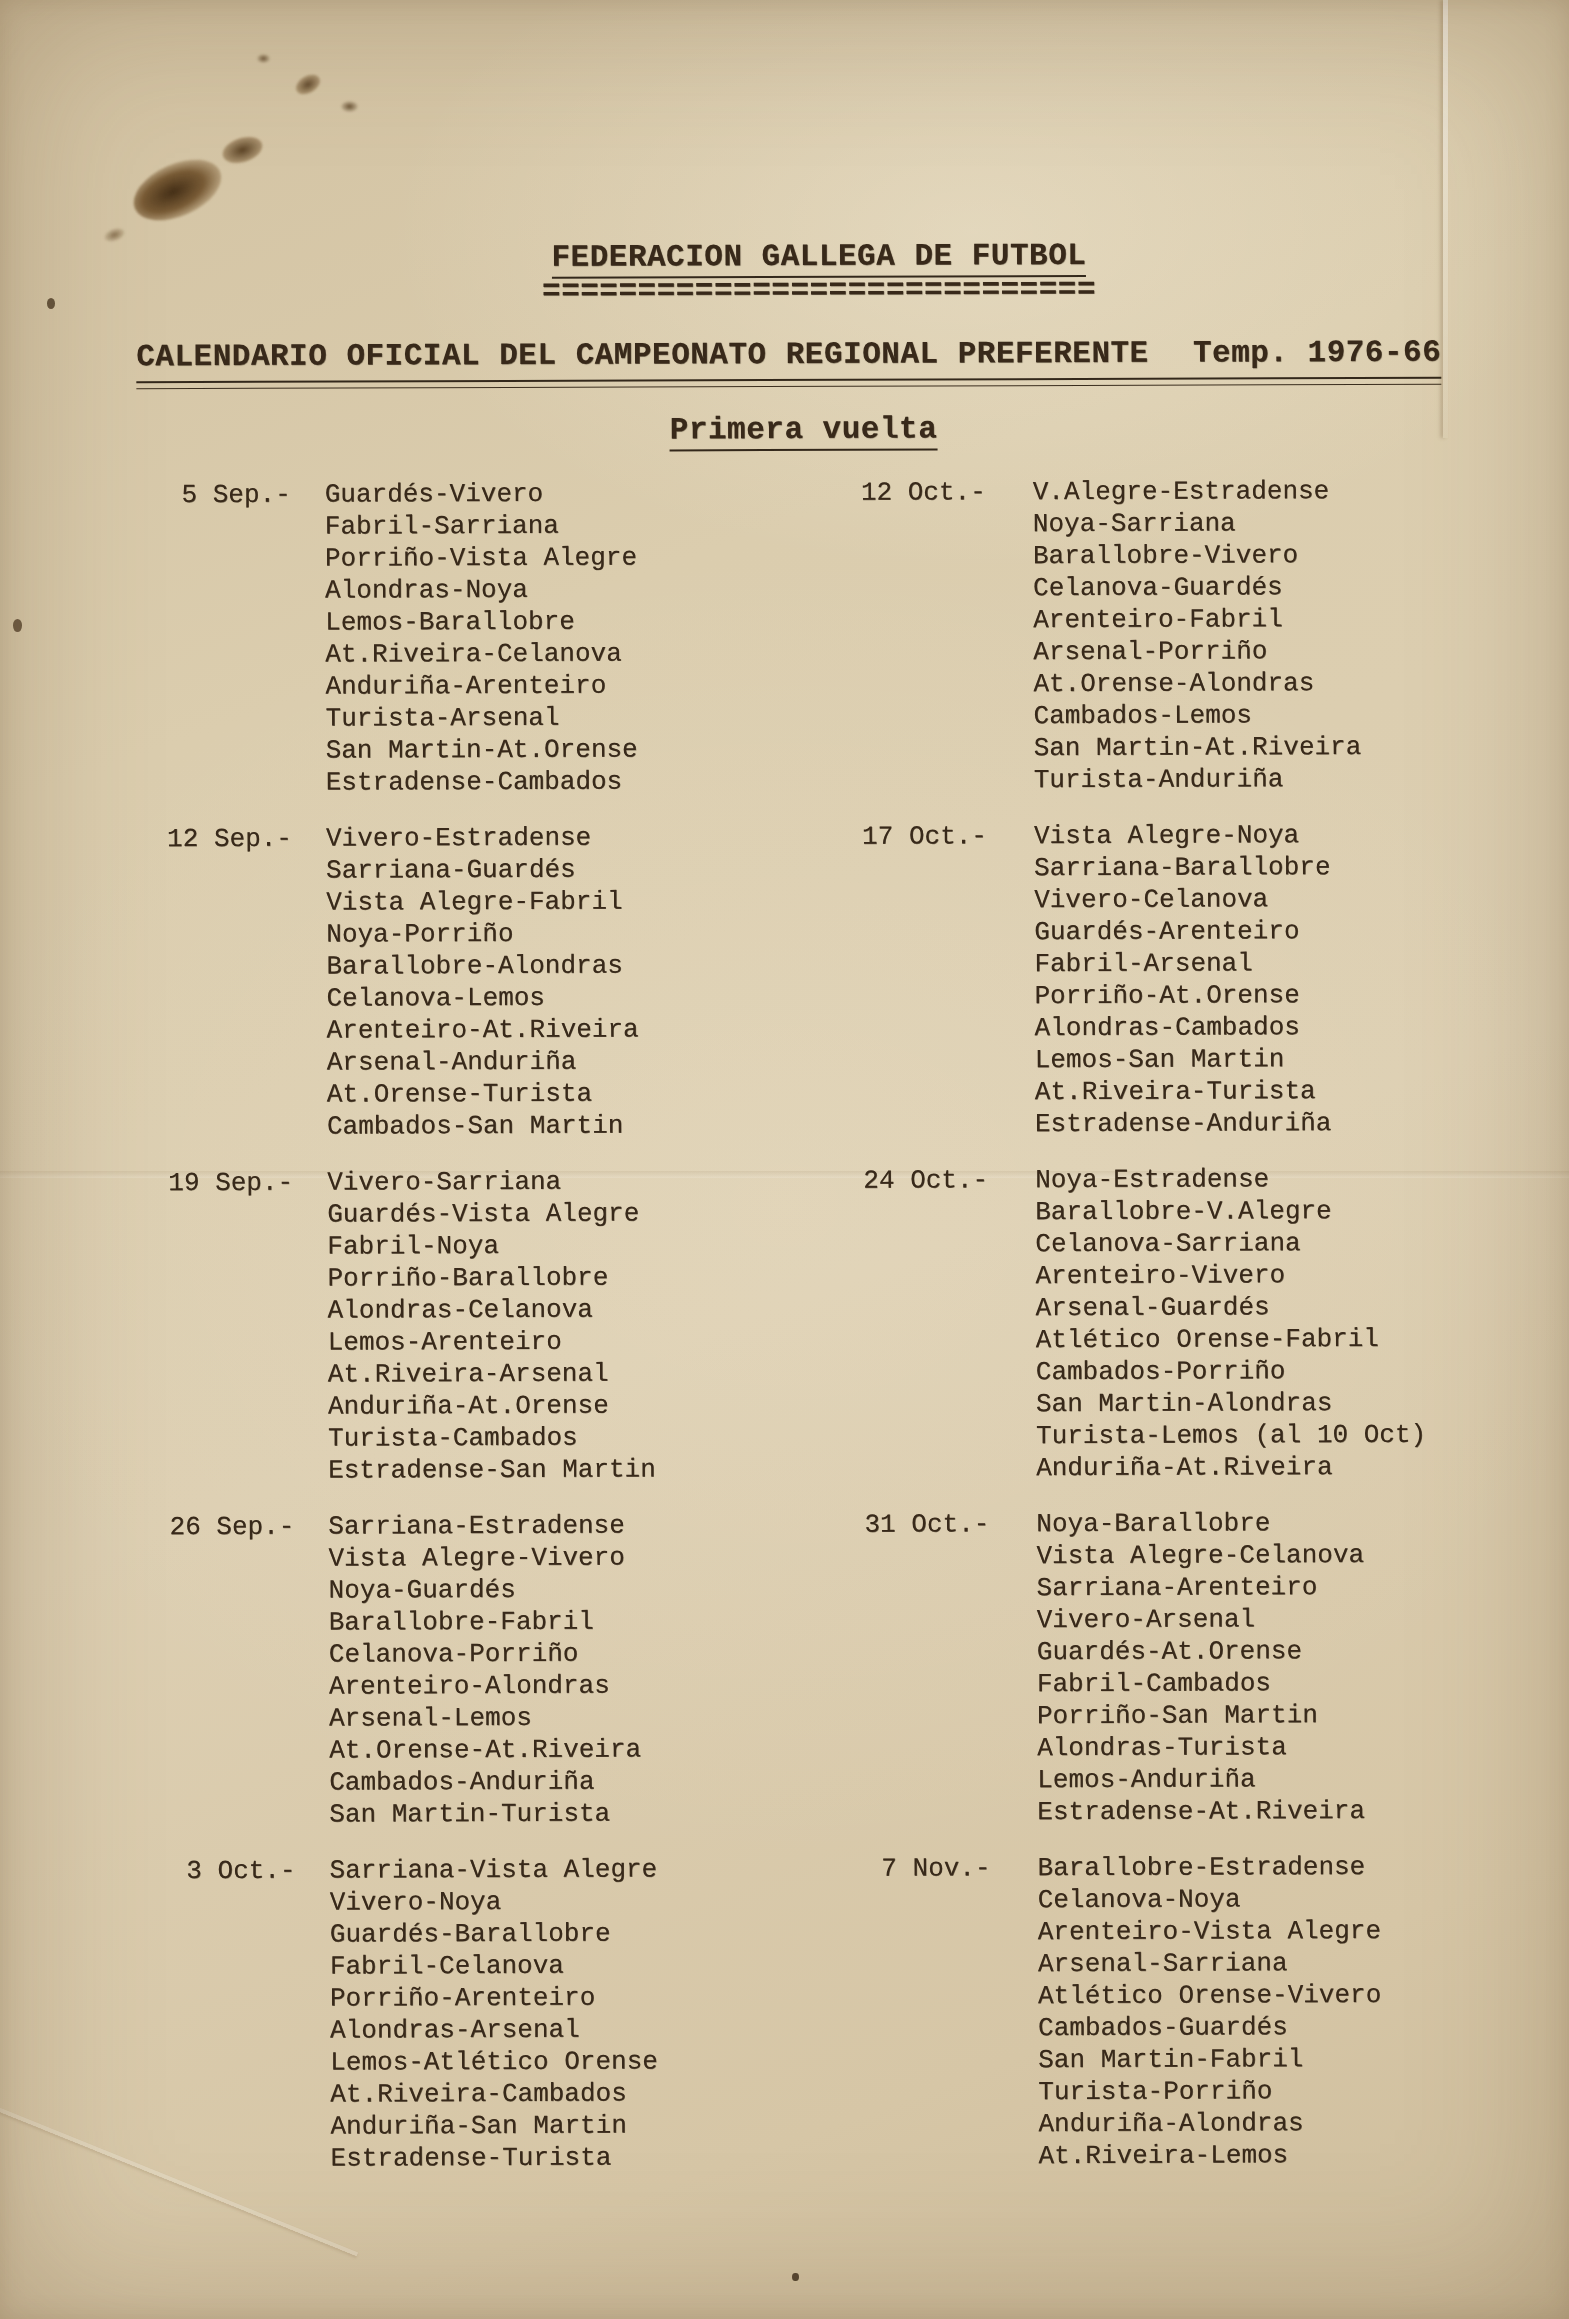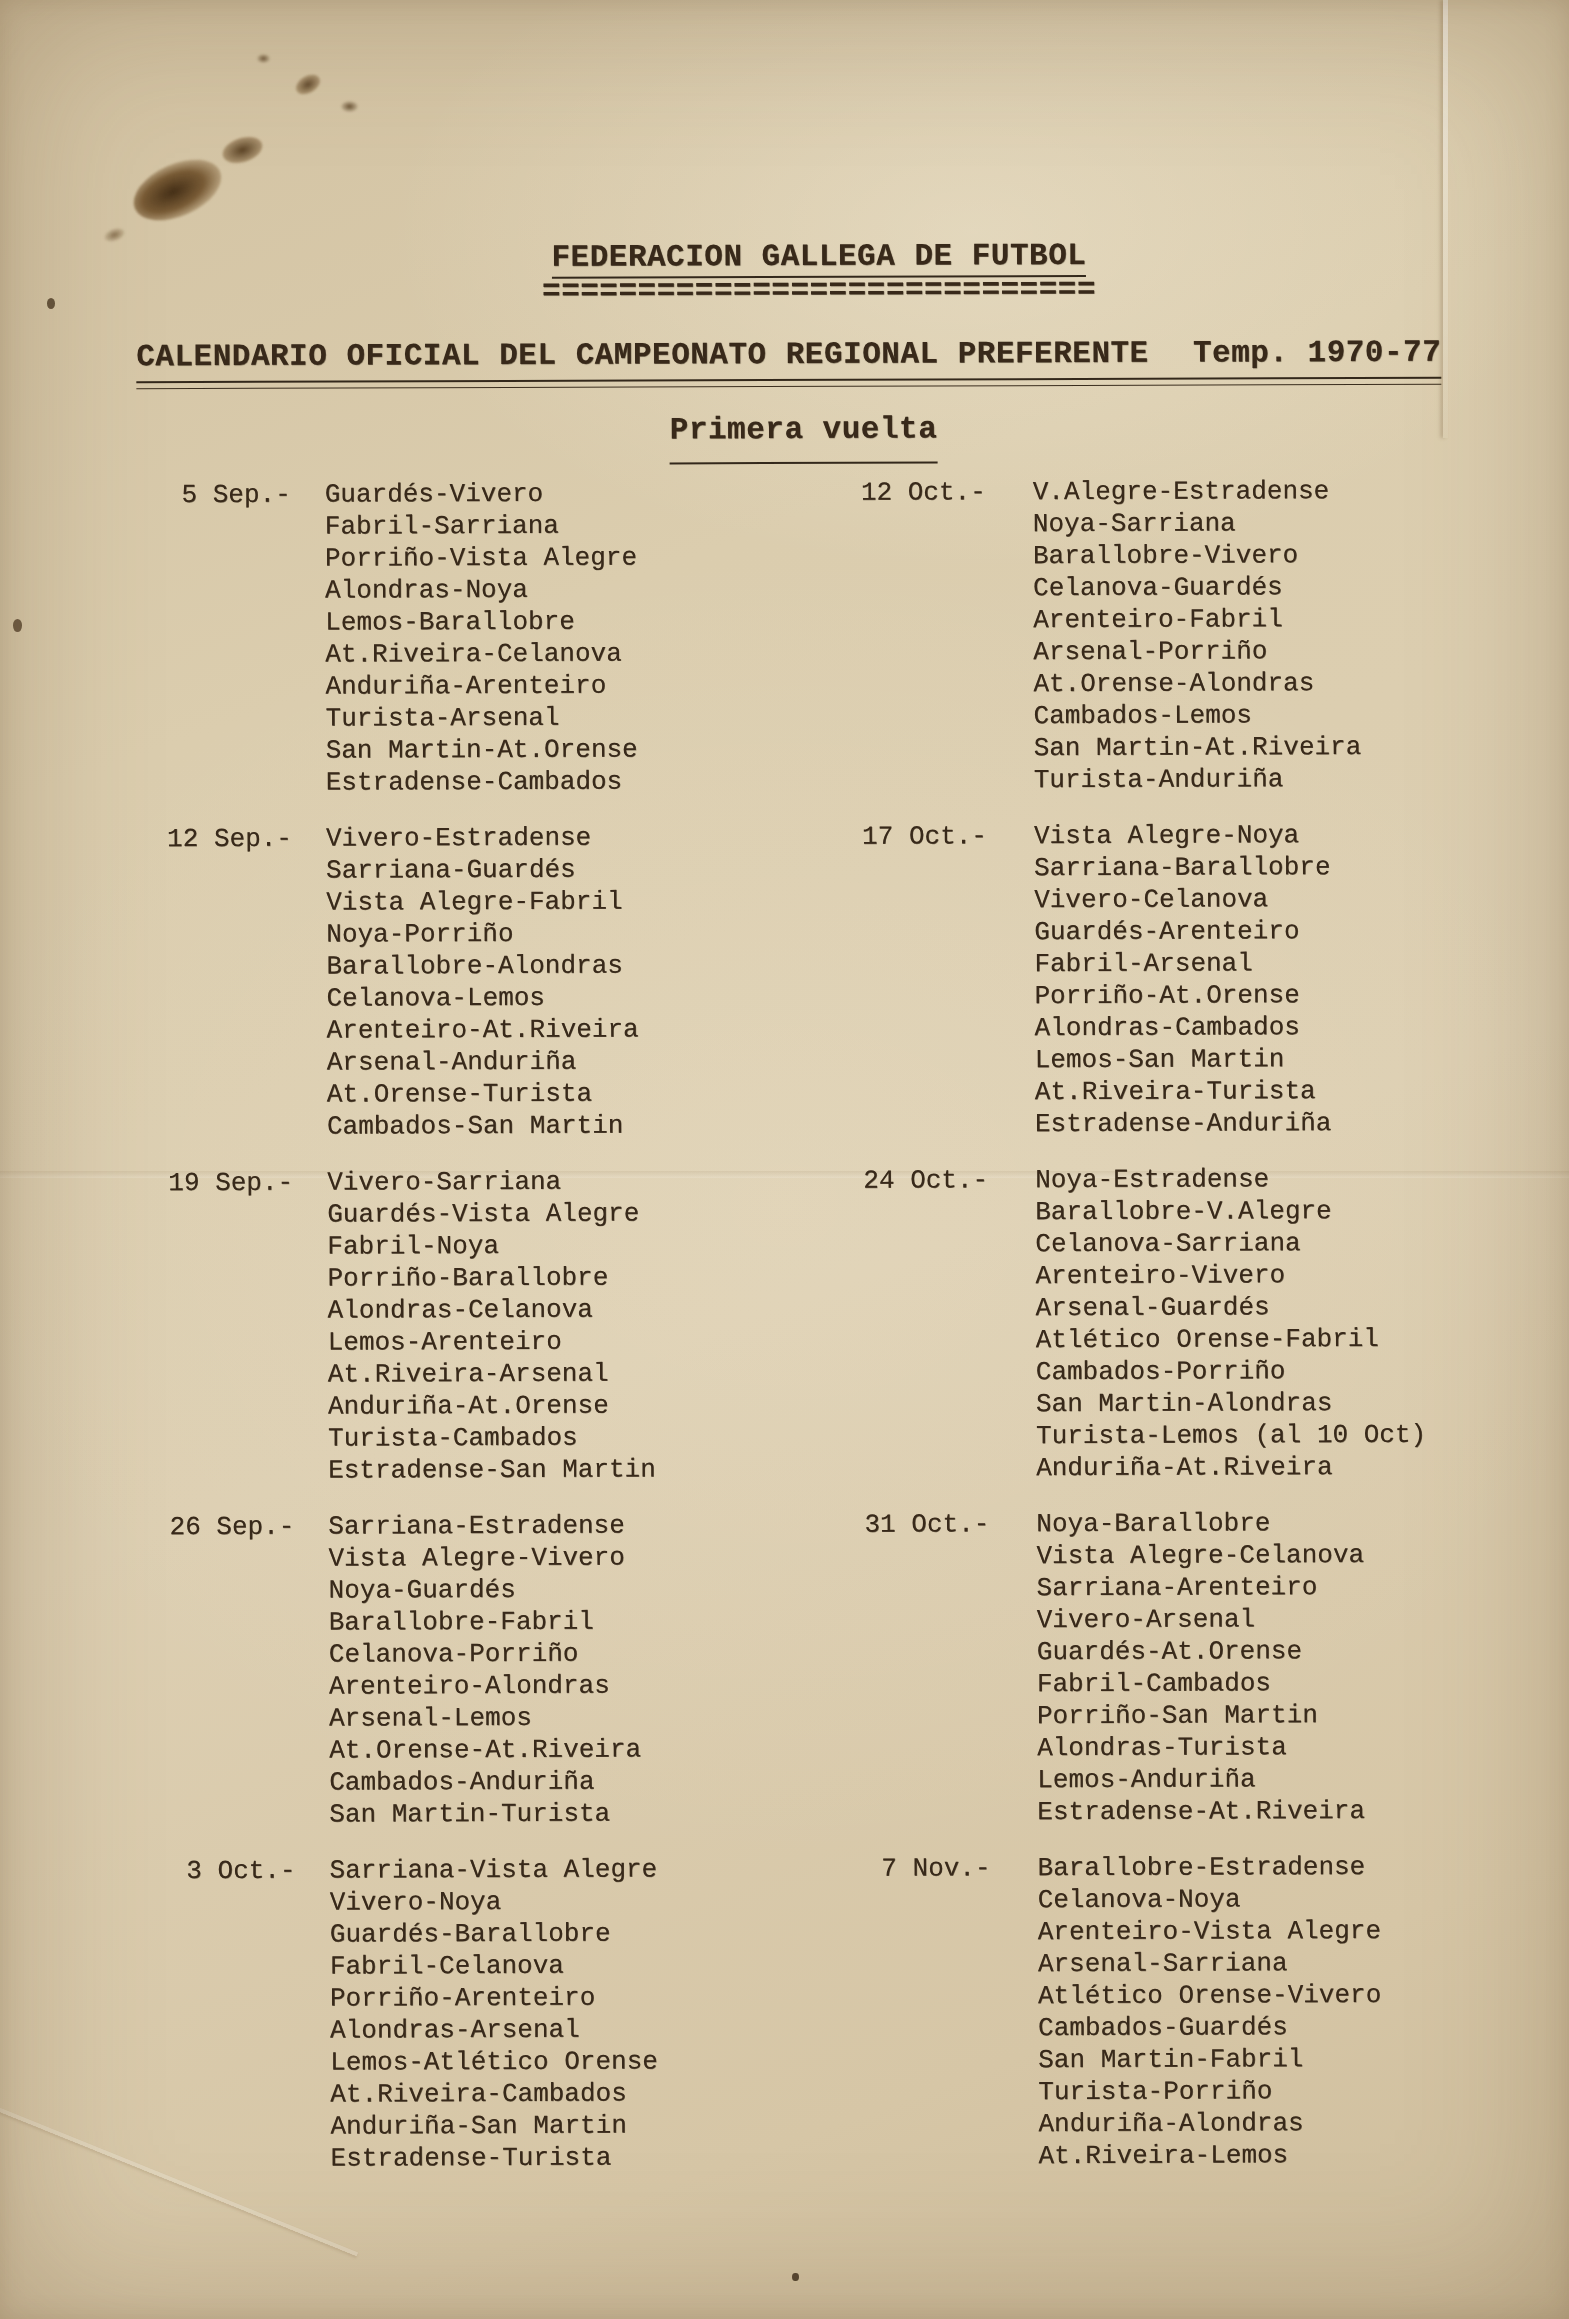--- a/index.html
+++ b/index.html
@@ -39,21 +39,21 @@
     padding-bottom:6.5px; border-bottom:2.8px solid #33281b;
     text-shadow:0.5px 0.5px 0.7px rgba(50,38,22,0.65);
   }
   .cal-row::after {
     content:""; position:absolute; left:0; right:0; bottom:-8.4px;
     border-bottom:1.9px solid #3a2d1e;
   }
   .section-block { position:absolute; top:412px; left:0; width:100%; text-align:center; transform:translateX(17px); }
   .section-title {
     display:inline-block; font-size:31px; font-weight:bold; letter-spacing:0.5px;
-    padding-bottom:15px; border-bottom:2.8px solid #33281b;
+    padding-bottom:2px; border-bottom:2.8px solid #33281b;
     text-shadow:0.5px 0.5px 0.7px rgba(50,38,22,0.65);
   }
 
   
   .col { position:absolute; top:477px; font-size:26px; line-height:32px;
          text-shadow:0.4px 0.4px 0.6px rgba(50,38,22,0.6); }
   #col-left  { left:149px; }
   #col-right { left:853px; }
   .round { display:flex; margin-bottom:24px; }
   .round-date { width:140px; text-align:right; white-space:pre; flex:none; }
@@ -112,21 +112,21 @@
 
   <div class="fed-block">
     <div>
       <span class="fed-title">FEDERACION GALLEGA DE FUTBOL</span>
     </div>
     <div class="fed-underline">=============================</div>
   </div>
 
   <div class="cal-row">
     <span>CALENDARIO OFICIAL DEL CAMPEONATO REGIONAL PREFERENTE</span>
-    <span>Temp. 1970-77</span>
+    <span>Temp. 1976-66</span>
   </div>
 
   <div class="section-block">
     <span class="section-title">Primera vuelta</span>
   </div>
 
   <div id="col-left" class="col">
       <div class="round">
         <div class="round-date">5 Sep.-</div>
         <div class="round-matches">

